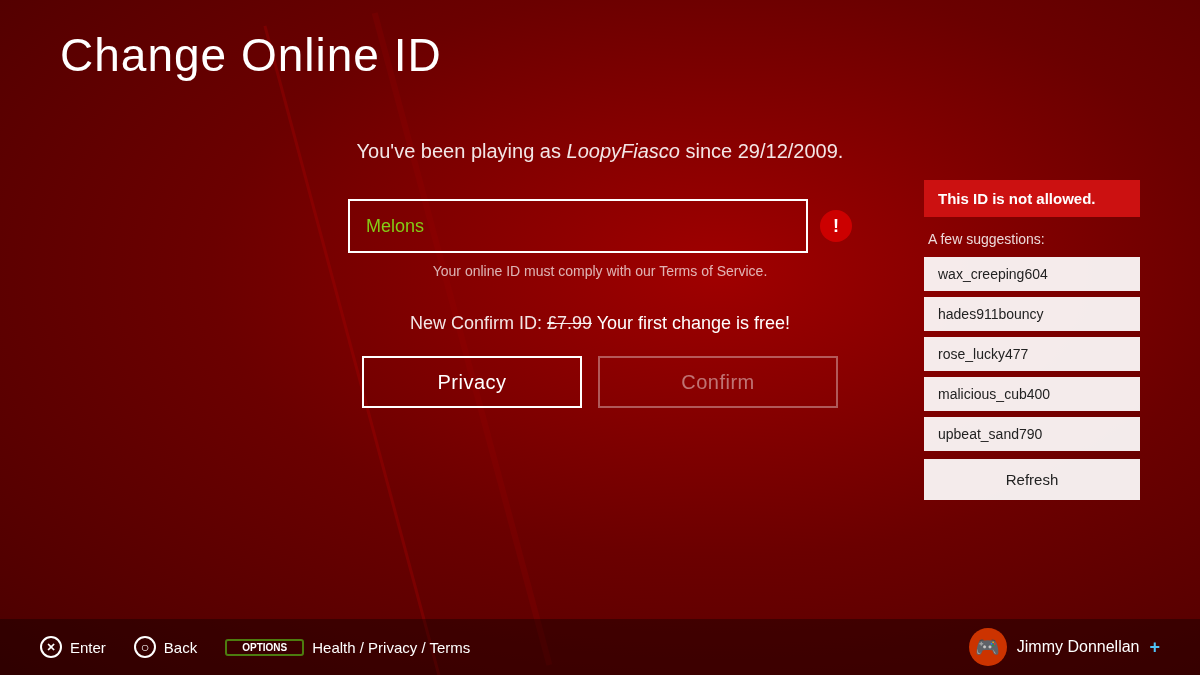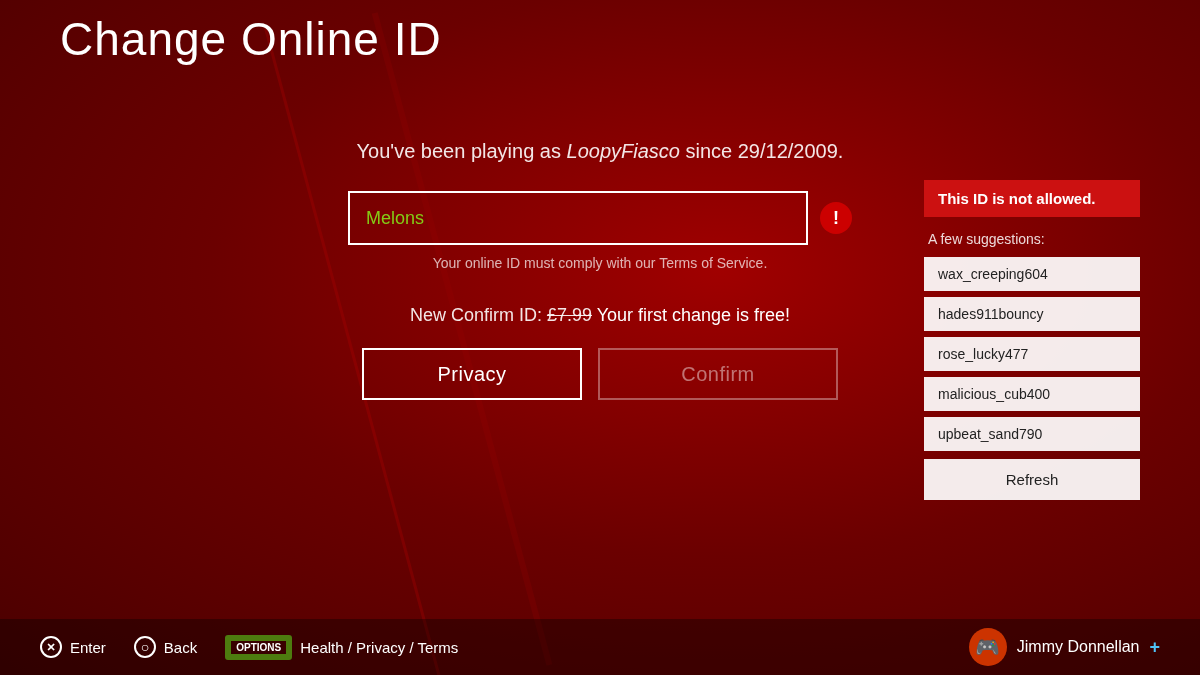--- a/index.html
+++ b/index.html
@@ -39,21 +39,21 @@
       width: 6px;
       height: 100%;
       background: rgba(160, 0, 0, 0.2);
       transform: rotate(-15deg) translateX(-50px);
       transform-origin: top center;
       z-index: 1;
     }
 
     .page-title {
       position: absolute;
-      top: 12px;
+      top: 28px;
       left: 60px;
       color: white;
       font-size: 46px;
       font-weight: 300;
       letter-spacing: 1px;
       z-index: 10;
     }
 
     .main-content {
       position: absolute;
@@ -63,21 +63,21 @@
       display: flex;
       flex-direction: column;
       align-items: center;
       z-index: 10;
     }
 
     .playing-as-text {
       color: rgba(255,255,255,0.9);
       font-size: 20px;
       font-weight: 300;
-      margin-bottom: 28px;
+      margin-bottom: 36px;
       text-align: center;
     }
 
     .playing-as-text em {
       font-style: italic;
       font-weight: 400;
     }
 
     .input-row {
       display: flex;
@@ -248,23 +248,23 @@
       border-radius: 50%;
       display: flex;
       align-items: center;
       justify-content: center;
       font-size: 11px;
       color: white;
       font-weight: bold;
     }
 
     .options-btn {
-      border: 6px solid #4d7c0f;
+      border: 2px solid #4d7c0f;
       border-radius: 3px;
-      padding: 1px 5px;
+      padding: 1px 15px;
       font-size: 10px;
       color: white;
       font-weight: bold;
       text-align: right;
     }
 
     .user-info {
       display: flex;
       align-items: center;
       gap: 10px;

